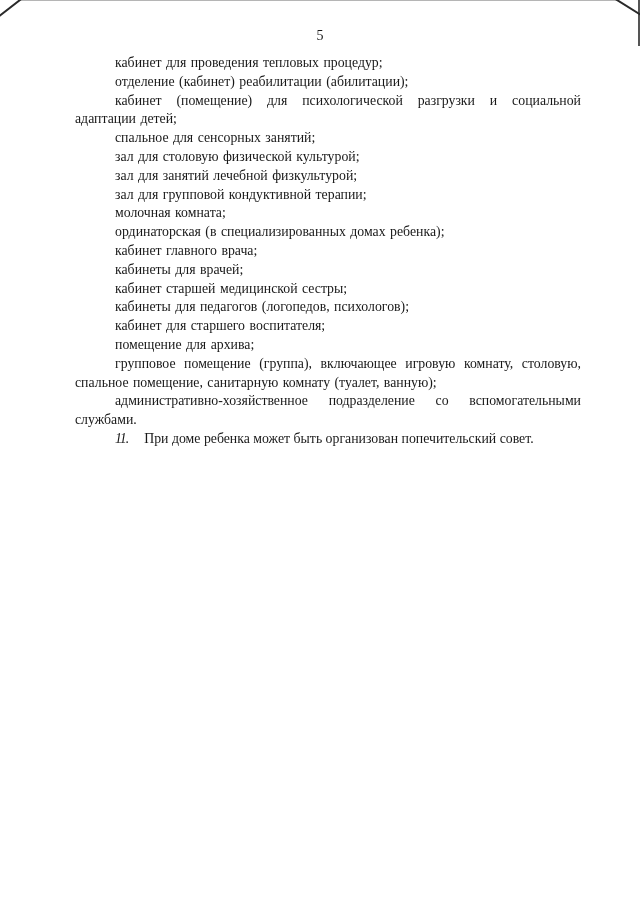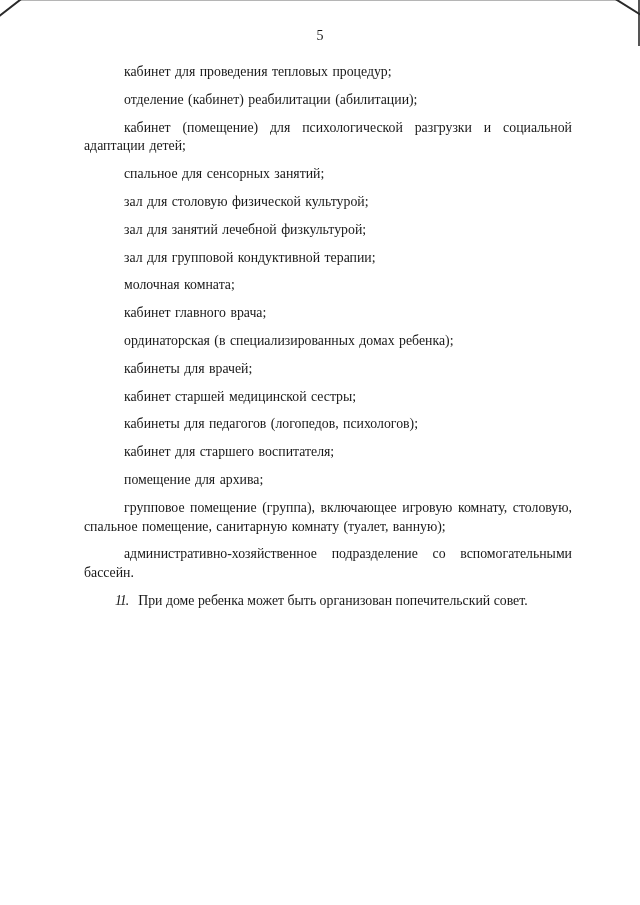--- a/index.html
+++ b/index.html
@@ -24,38 +24,38 @@
     text-align: center;
     font-size: 14px;
   }
   .content {
     position: absolute;
     top: 54px;
     left: 75px;
     width: 506px;
   }
   .para {
-    margin: 9px;
+    margin: 0;
     font-size: 13.8px;
     line-height: 18.8px;
     text-indent: 40px;
     text-align: justify;
     word-spacing: 1px;
   }
   .final-para {
     margin: 0;
     font-size: 13.8px;
     line-height: 18.8px;
     text-indent: 40px;
     text-align: left;
   }
   .final-marker {
     font-style: italic;
     letter-spacing: -1px;
-    padding-right: 10px;
+    padding-right: 16px;
   }
   
   .artifact {
     position: absolute;
     background: #2a2a2a;
   }
   .artifact-top-left {
     top: 6px;
     left: -6px;
     width: 34px;
@@ -101,28 +101,28 @@
   <div class="content">
     <div>
         <p class="para">кабинет для проведения тепловых процедур;</p>
         <p class="para">отделение (кабинет) реабилитации (абилитации);</p>
         <p class="para">кабинет (помещение) для психологической разгрузки и социальной адаптации детей;</p>
         <p class="para">спальное для сенсорных занятий;</p>
         <p class="para">зал для столовую физической культурой;</p>
         <p class="para">зал для занятий лечебной физкультурой;</p>
         <p class="para">зал для групповой кондуктивной терапии;</p>
         <p class="para">молочная комната;</p>
+        <p class="para">ординаторская (в специализированных домах ребенка);</p>
         <p class="para">кабинет главного врача;</p>
-        <p class="para">ординаторская (в специализированных домах ребенка);</p>
         <p class="para">кабинеты для врачей;</p>
         <p class="para">кабинет старшей медицинской сестры;</p>
         <p class="para">кабинеты для педагогов (логопедов, психологов);</p>
         <p class="para">кабинет для старшего воспитателя;</p>
         <p class="para">помещение для архива;</p>
         <p class="para">групповое помещение (группа), включающее игровую комнату, столовую, спальное помещение, санитарную комнату (туалет, ванную);</p>
-        <p class="para">административно-хозяйственное подразделение со вспомогательными бассейн.</p>
+        <p class="para">административно-хозяйственное подразделение со вспомогательными службами.</p>
       </div>
     <p class="final-para">
       <span class="final-marker">11.</span><span>При доме ребенка может быть организован попечительский совет.</span>
     </p>
   </div>
 
 </div>
 
 </body></html>

